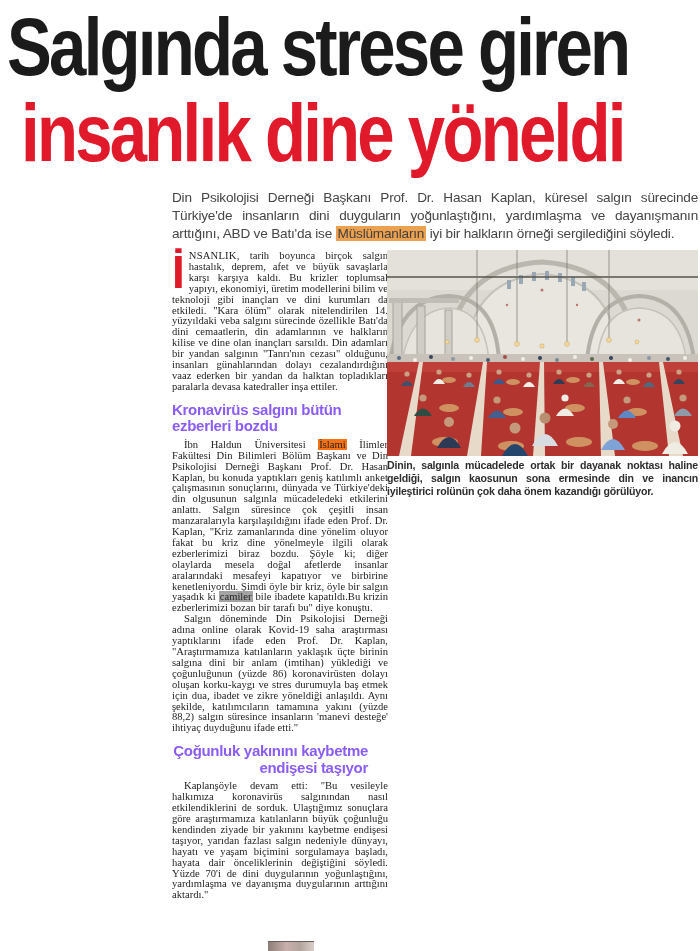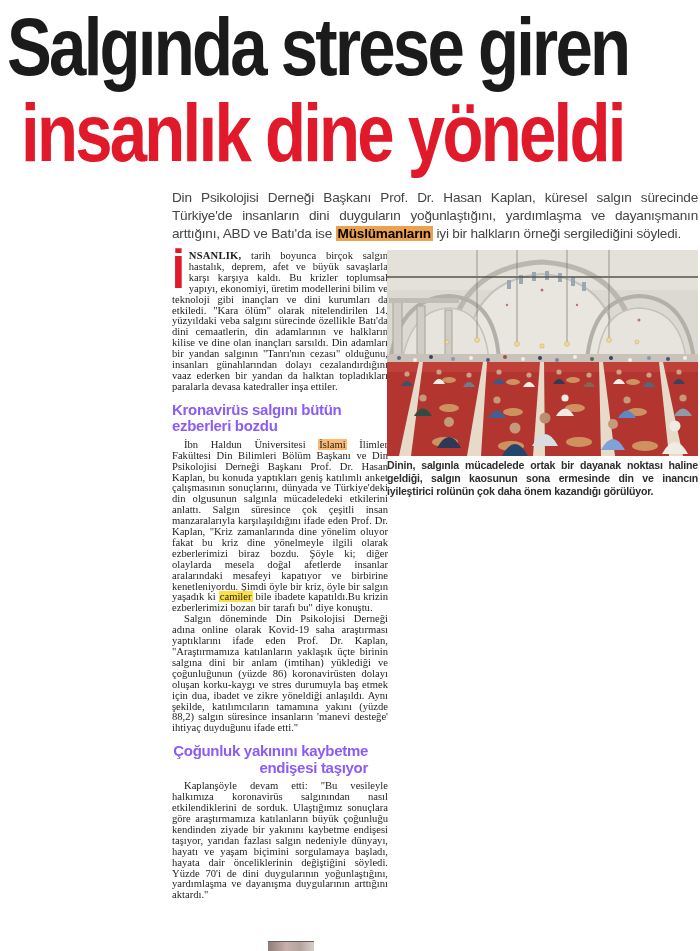--- a/index.html
+++ b/index.html
@@ -11,36 +11,36 @@
             font-family:"Liberation Sans",sans-serif;
             font-size:73px;letter-spacing:-3px;line-height:1;
             transform:scaleX(0.92) scaleY(1.12);transform-origin:left top;}
   .headline-1{left:7px;top:6px;color:#1b1b1b;}
   .headline-2{left:21px;top:92px;color:#e0192b;}
 
   
   .standfirst{position:absolute;left:172px;top:189px;width:526px;
               font-size:13.6px;line-height:18px;letter-spacing:-0.2px;
               color:#454545;text-align:justify;font-weight:500;}
-  .hl-orange{background:#eba14f;color:#000000;padding:0 2px;font-weight:bold;}
+  .hl-orange{background:#eba14f;color:#404040;padding:0 2px;}
 
   
   .left-col{position:absolute;left:172px;top:251px;width:216px;}
   .right-col{position:absolute;left:387px;top:250px;width:311px;}
 
   .body-text{margin:0;font-family:"Liberation Serif",serif;
              font-size:10.6px;line-height:10.9px;color:#1d1d1b;
              text-align:justify;}
   .body-text .indent{display:inline-block;width:12px;}
   .dropcap{float:left;color:#e0192b;font-family:"Liberation Sans",sans-serif;
            font-weight:bold;font-size:46px;line-height:38px;
            margin:2px 4px 0 0;}
-  .lead-bold{font-weight:bold;letter-spacing:0.2px;}
-  .hl-cyan{background:#fdba74;padding:0 1px;}
-  .hl-green{background:#fde047;padding:0 1px;}
+  .lead-bold{font-weight:normal;letter-spacing:0.2px;}
+  .hl-cyan{background:#f97316;padding:0 1px;}
+  .hl-green{background:#a3a3a3;padding:0 1px;}
 
   .sec-heading{font-family:"Liberation Sans",sans-serif;font-weight:bold;
                font-size:15px;line-height:16.5px;letter-spacing:-0.3px;
                color:#8b5cf6;margin:9px 0 5px 0;}
   .sec-heading.w1{width:180px;}
   .sec-heading.w2{width:216px;}
   .sec-heading.w3{width:196px;text-align:right;}
 
   
   .photo-frame{width:311px;height:206px;overflow:hidden;background:#d6d4cd;}

